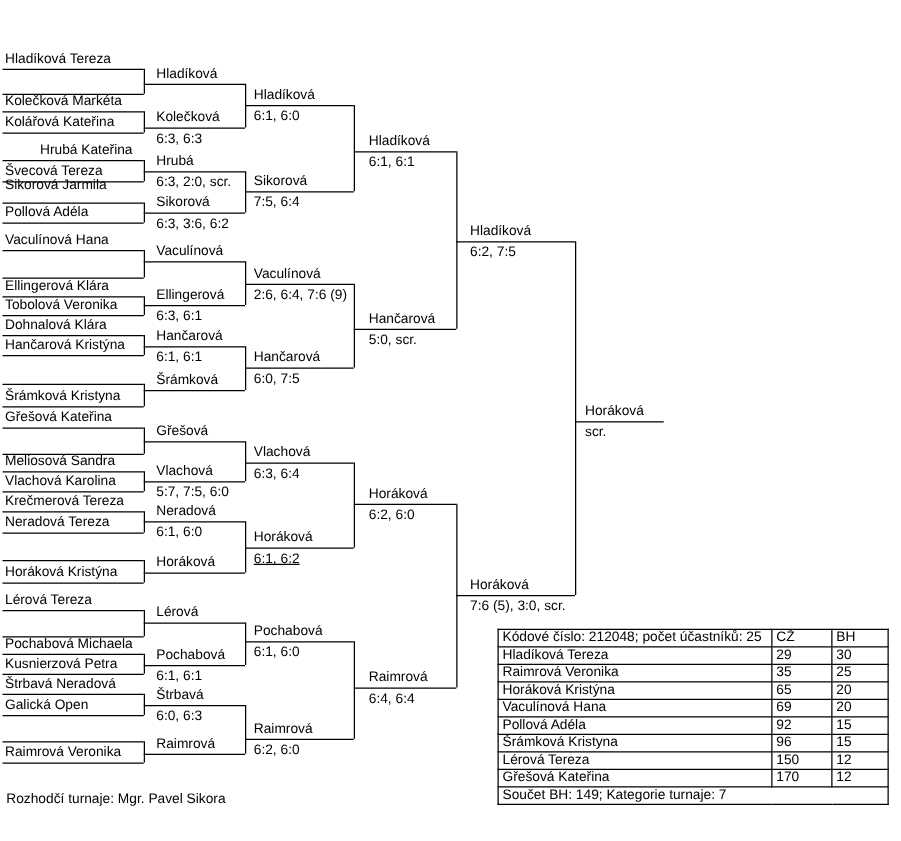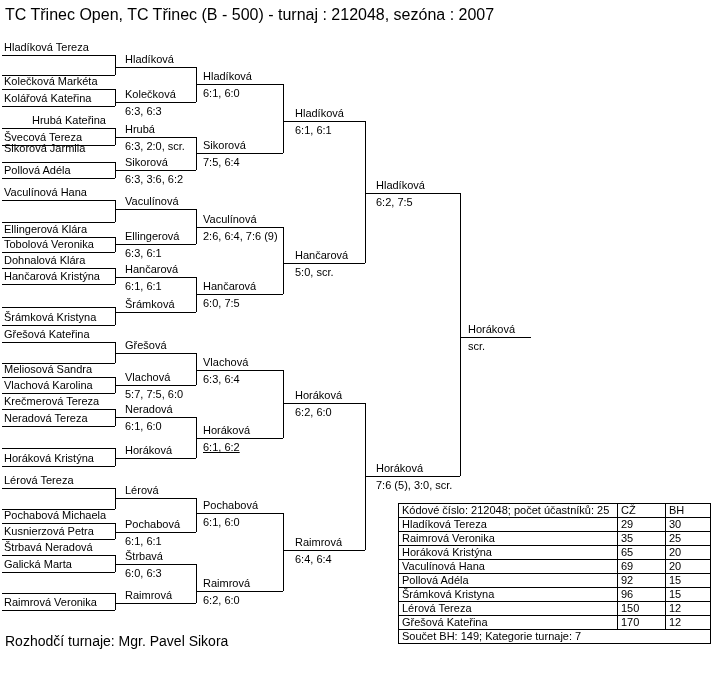--- a/index.html
+++ b/index.html
@@ -49,30 +49,29 @@
     white-space: nowrap;
     overflow: hidden;
   }
   .c-name { width: 219px; }
   .c-num  { width: 48px; }
   .c-num2 { width: 45px; }
   .note {
     position: absolute;
     left: 5px;
     white-space: nowrap;
-    font-size: 14px;
+    font-size: 11px;
   }
   .note1 { top: 633px; }
   .note2 { top: 649px; }
 </style>
 </head>
 <body>
 
 <div class="page">
-  <div class="title">TC Třinec Open, TC Třinec (B - 500) - turnaj : 212048, sezóna : 2007</div>
 
   <div id="bracket">
       <div class="hline" style="left: 2px; top: 55px; width: 113px;"></div>
       <div class="bname" style="left: 4px; top: 41px;">Hladíková Tereza</div>
       <div class="hline" style="left: 2px; top: 75px; width: 113px;"></div>
       <div class="hline" style="left: 2px; top: 89px; width: 113px;"></div>
       <div class="bname" style="left: 4px; top: 75px;">Kolečková Markéta</div>
       <div class="hline" style="left: 2px; top: 106px; width: 113px;"></div>
       <div class="bname" style="left: 4px; top: 92px;">Kolářová Kateřina</div>
       <div class="hline" style="left: 2px; top: 128px; width: 113px;"></div>
@@ -114,21 +113,21 @@
       <div class="hline" style="left: 2px; top: 488px; width: 113px;"></div>
       <div class="bname" style="left: 4px; top: 474px;">Lérová Tereza</div>
       <div class="hline" style="left: 2px; top: 509px; width: 113px;"></div>
       <div class="hline" style="left: 2px; top: 523px; width: 113px;"></div>
       <div class="bname" style="left: 4px; top: 509px;">Pochabová Michaela</div>
       <div class="hline" style="left: 2px; top: 539px; width: 113px;"></div>
       <div class="bname" style="left: 4px; top: 525px;">Kusnierzová Petra</div>
       <div class="hline" style="left: 2px; top: 555px; width: 113px;"></div>
       <div class="bname" style="left: 4px; top: 541px;">Štrbavá Neradová</div>
       <div class="hline" style="left: 2px; top: 572px; width: 113px;"></div>
-      <div class="bname" style="left: 4px; top: 558px;">Galická Marta</div>
+      <div class="bname" style="left: 4px; top: 558px;">Galická Open</div>
       <div class="hline" style="left: 2px; top: 593px; width: 113px;"></div>
       <div class="hline" style="left: 2px; top: 610px; width: 113px;"></div>
       <div class="bname" style="left: 4px; top: 596px;">Raimrová Veronika</div>
       <div class="vline" style="left: 115px; top: 55px; height: 20px;"></div>
       <div class="vline" style="left: 115px; top: 89px; height: 17px;"></div>
       <div class="vline" style="left: 115px; top: 128px; height: 17px;"></div>
       <div class="vline" style="left: 115px; top: 162px; height: 16px;"></div>
       <div class="vline" style="left: 115px; top: 200px; height: 22px;"></div>
       <div class="vline" style="left: 115px; top: 237px; height: 15px;"></div>
       <div class="vline" style="left: 115px; top: 268px; height: 16px;"></div>

